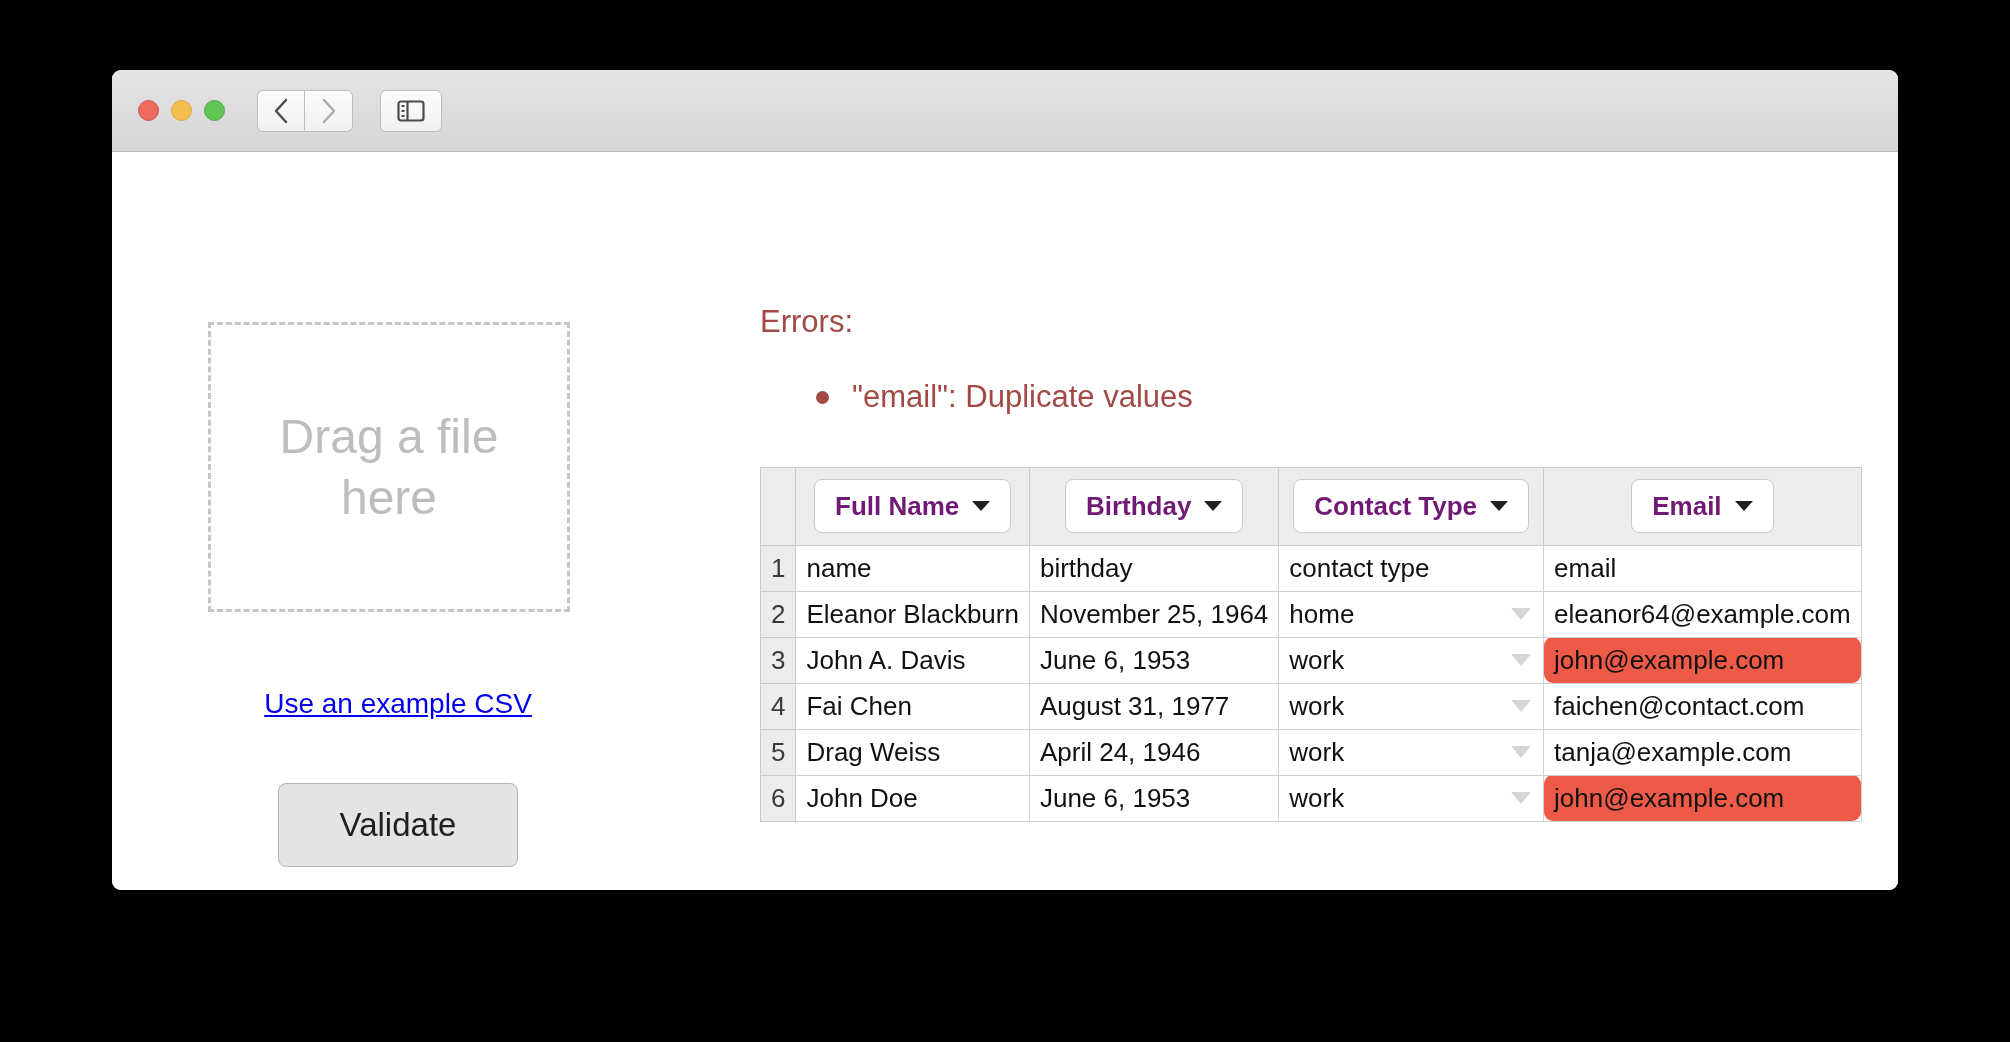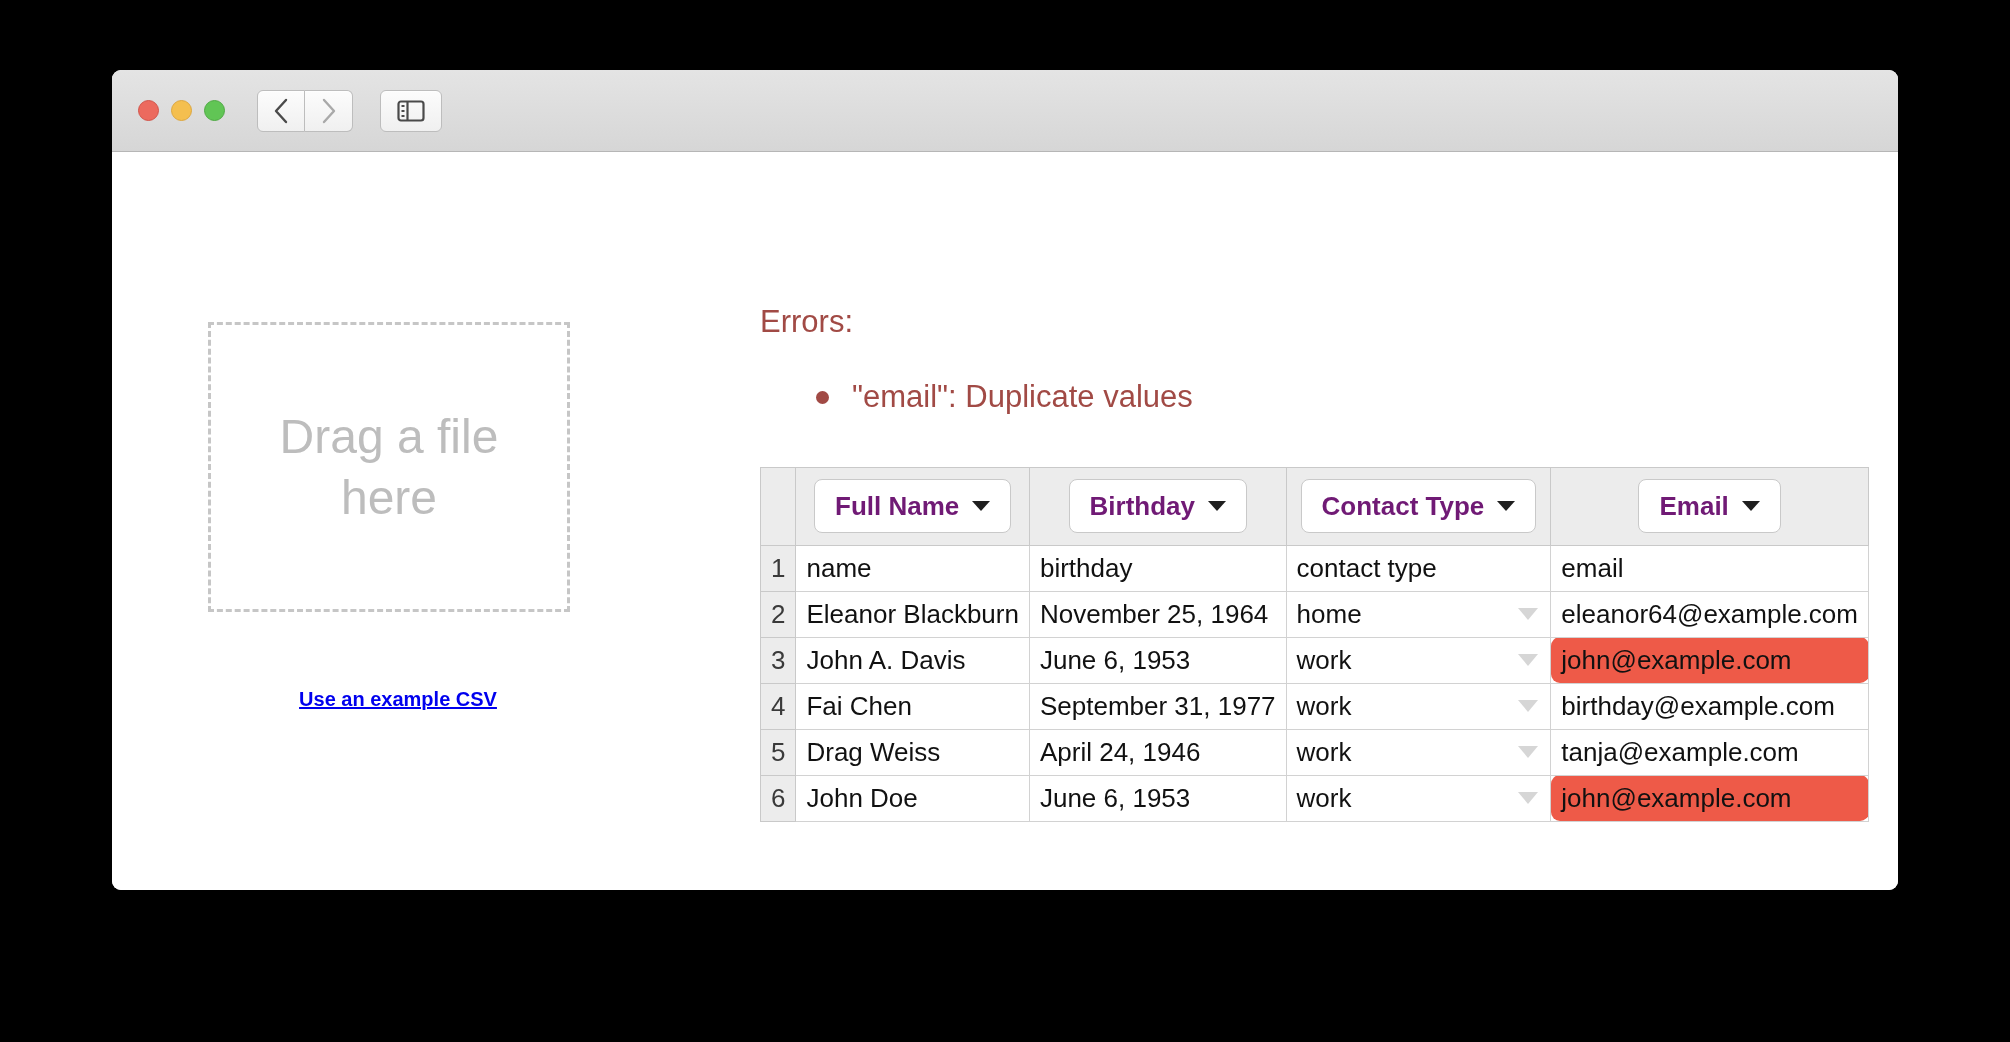--- a/index.html
+++ b/index.html
@@ -151,25 +151,24 @@
   .dropzone-text {
     font-size: 48px;
     color: #bdbdbd;
     line-height: 1.28;
     font-weight: 400;
   }
 
   .example-link {
     display: inline-block;
     margin-top: 76px;
-    font-size: 20px;
+    font-size: 28px;
     color: #0000ee;
     text-decoration: underline;
     cursor: pointer;
-    font-weight: bold;
   }
 
   .validate-btn {
     display: block;
     margin: 63px auto 0;
     width: 240px;
     height: 84px;
     background: #e4e4e4;
     border: 1px solid #b6b6b6;
     border-radius: 8px;
@@ -367,20 +366,21 @@
     <div class="new-tab-btn">+</div>
   </div>
 
   <div class="page">
 
     <div class="left-col">
       <div class="dropzone">
         <span class="dropzone-text">Drag a file here</span>
       </div>
       <a class="example-link">Use an example CSV</a>
+      <button class="validate-btn">Validate</button>
     </div>
 
     <div class="right-col">
       <div class="errors-heading">Errors:</div>
       <ul class="errors-list">
         <li>"email": Duplicate values</li>
       </ul>
 
       <div class="table-wrap">
         <table class="csv">
@@ -438,23 +438,23 @@
               <tr class="error-row">
                 <td class="gutter">3</td>
                 <td>John A. Davis</td>
                 <td>June 6, 1953</td>
                 <td class="ctype-cell"><span>work</span><span class="cell-caret"></span></td>
                 <td class="error-cell">john@example.com</td>
               </tr>
               <tr>
                 <td class="gutter">4</td>
                 <td>Fai Chen</td>
-                <td>September 31, 1977</td>
+                <td>August 31, 1977</td>
                 <td class="ctype-cell"><span>work</span><span class="cell-caret"></span></td>
-                <td>birthday@example.com</td>
+                <td>faichen@contact.com</td>
               </tr>
               <tr>
                 <td class="gutter">5</td>
                 <td>Drag Weiss</td>
                 <td>April 24, 1946</td>
                 <td class="ctype-cell"><span>work</span><span class="cell-caret"></span></td>
                 <td>tanja@example.com</td>
               </tr>
               <tr class="error-row">
                 <td class="gutter">6</td>

